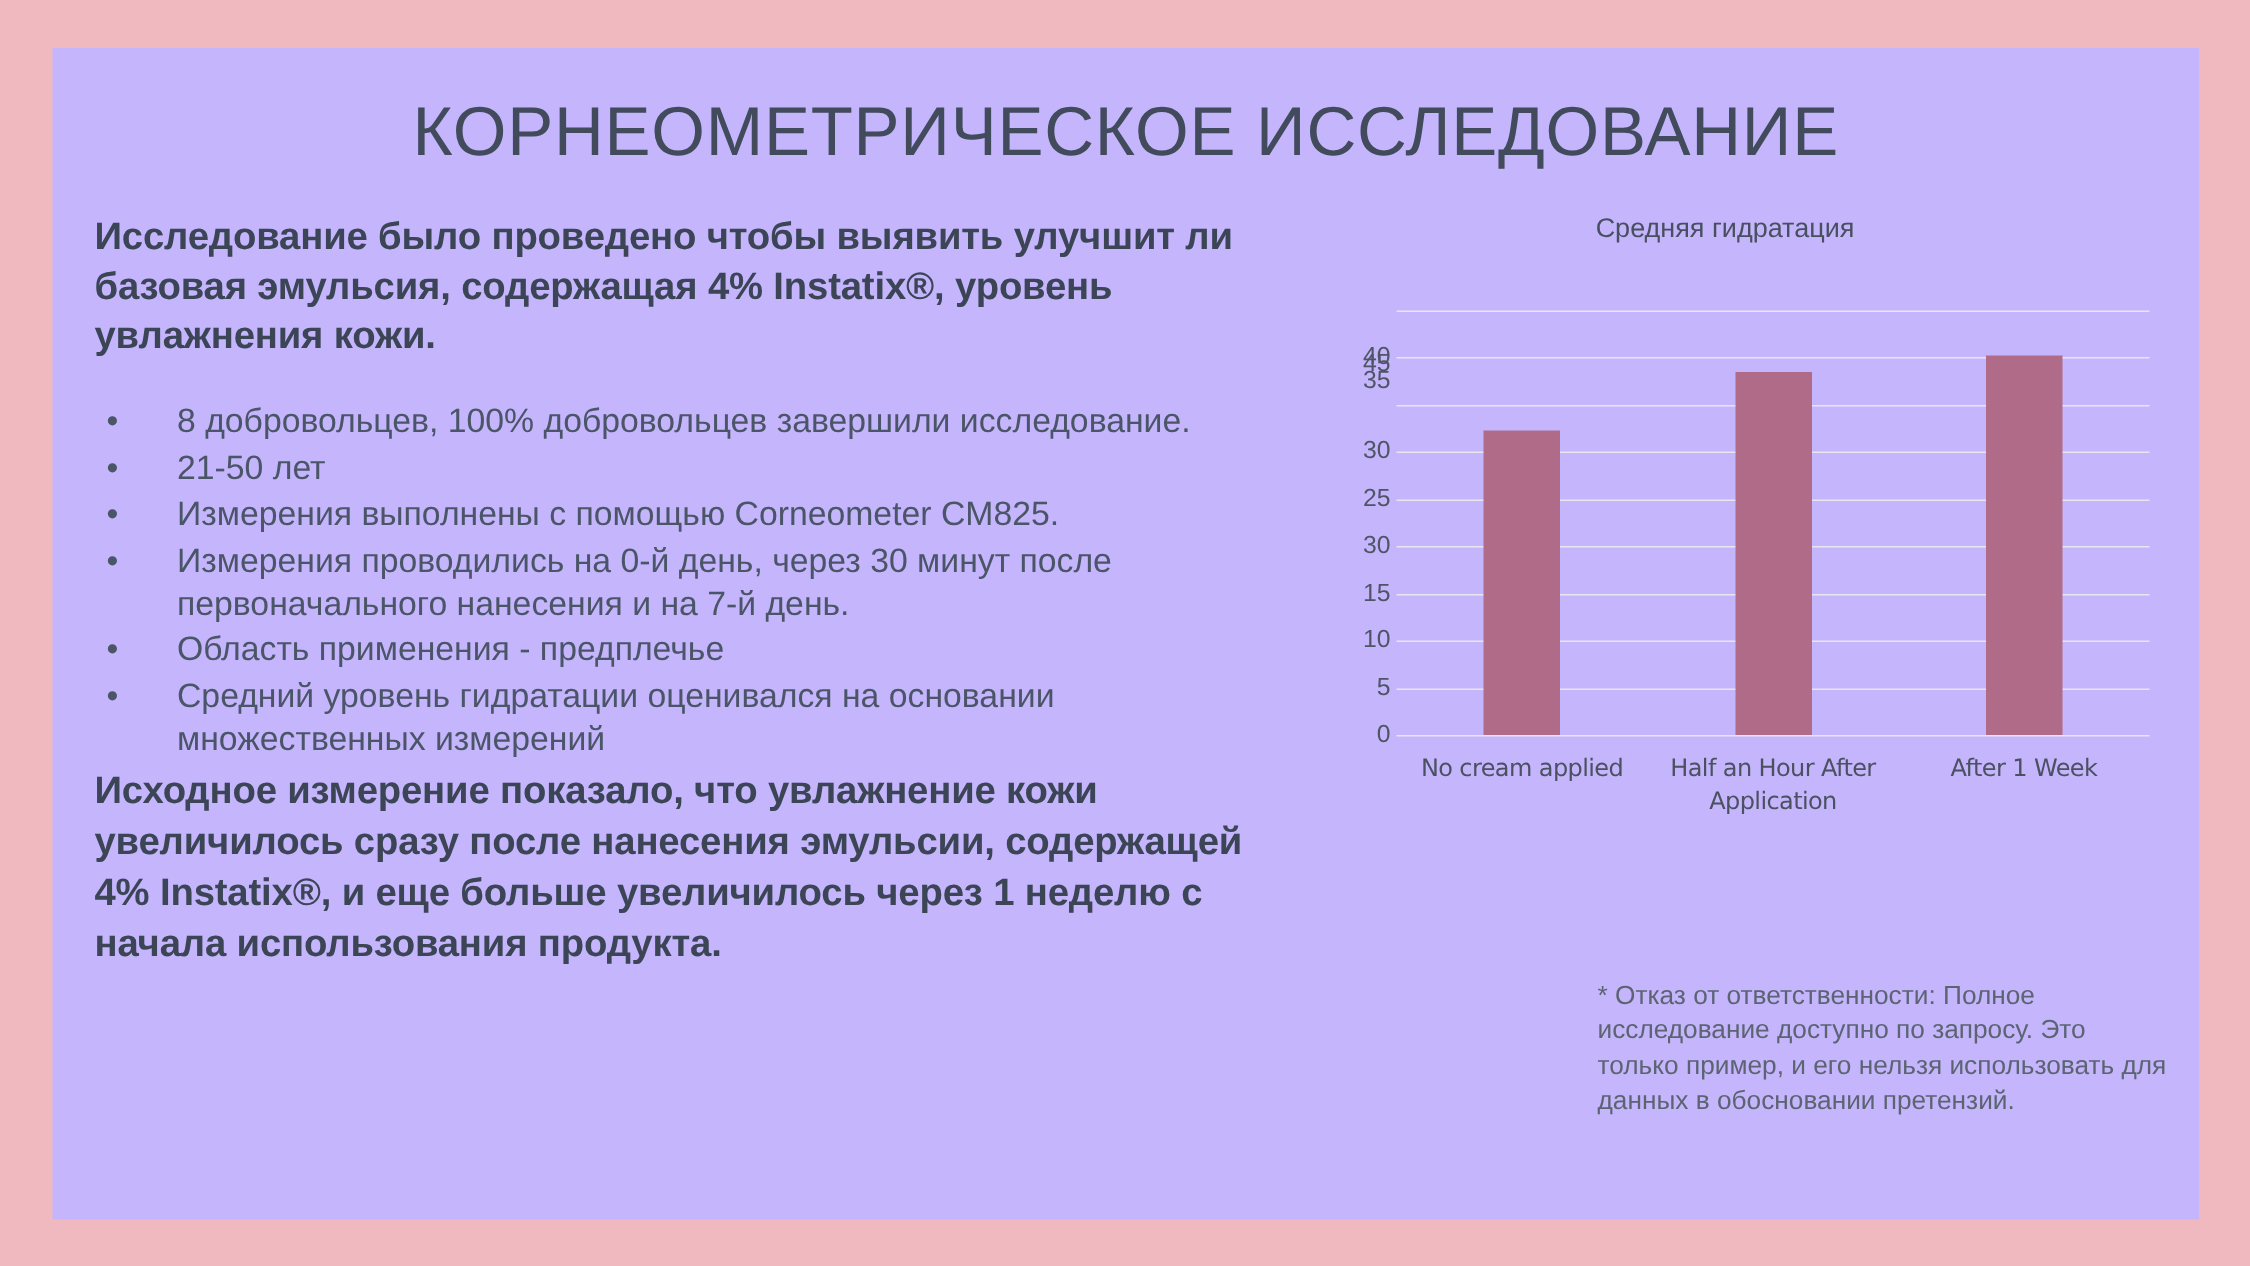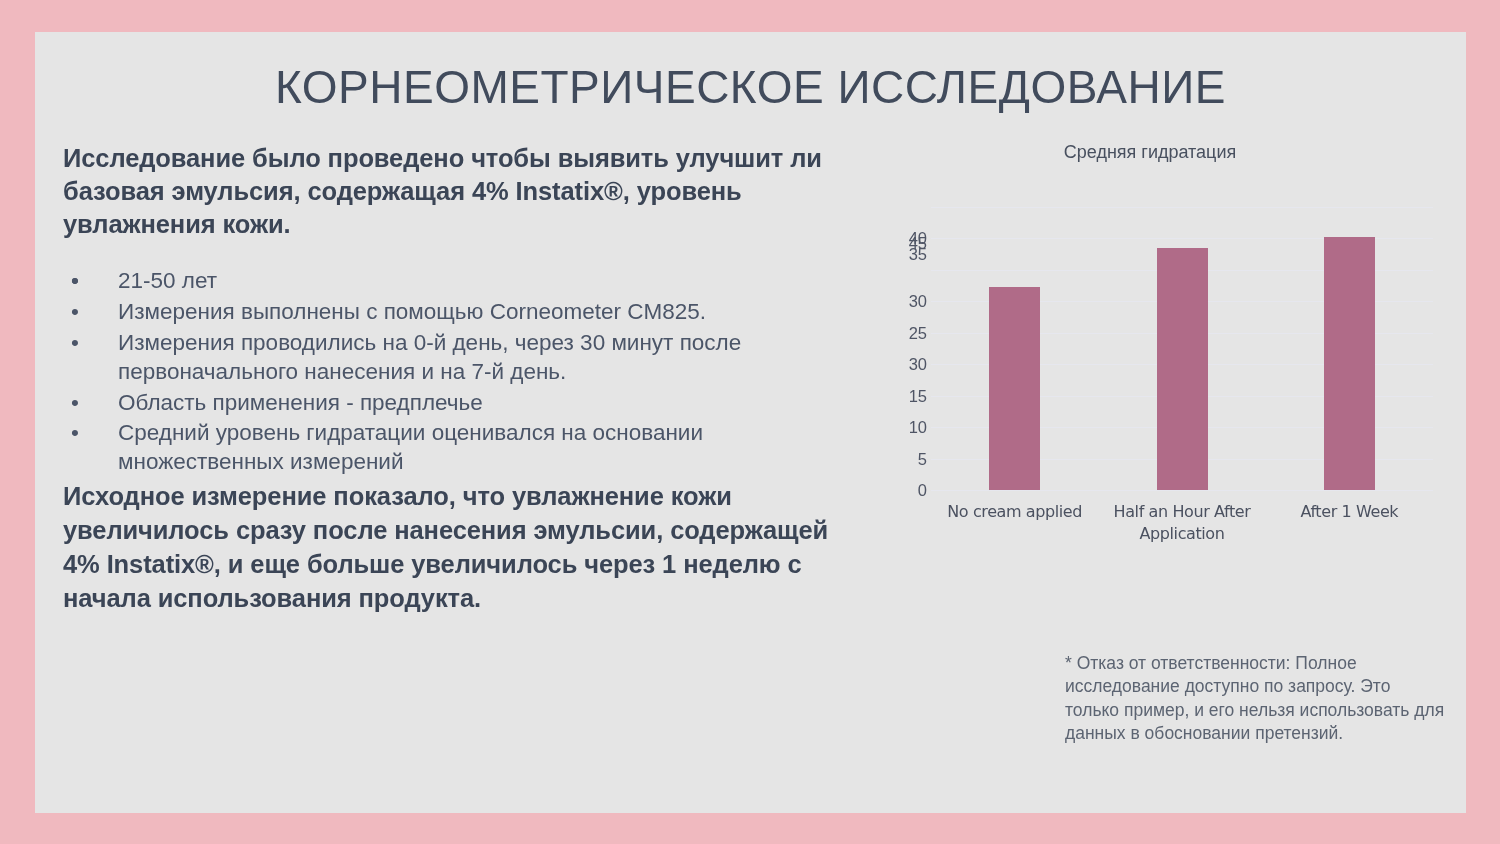--- a/index.html
+++ b/index.html
@@ -6,21 +6,21 @@
   html, body {
     width:1500px; height:844px;
     background:#f0b9bf;
     font-family:"Liberation Sans", sans-serif;
     overflow:hidden;
   }
   #slide {
     position:absolute;
     left:35px; top:32px;
     width:1431px; height:781px;
-    background:#e5e5e5;
+    background:#c4b5fd;
   }
 
   
   #title {
     position:absolute;
     left:0; top:28px;
     width:1431px;
     text-align:center;
     font-size:46px;
     font-weight:300;
@@ -139,20 +139,21 @@
 <div id="slide">
 
   <div id="title">КОРНЕОМЕТРИЧЕСКОЕ ИССЛЕДОВАНИЕ</div>
 
   <div id="left-col">
     <div class="lead">Исследование было проведено чтобы выявить улучшит ли базовая эмульсия, содержащая 4% Instatix®, уровень увлажнения кожи.</div>
 
     <ul id="bullets">
       <li>
         <span class="bullet-dot">•</span>
+        <span>8 добровольцев, 100% добровольцев завершили исследование.</span>
       </li>
       <li>
         <span class="bullet-dot">•</span>
         <span>21-50 лет</span>
       </li>
       <li>
         <span class="bullet-dot">•</span>
         <span>Измерения выполнены с помощью Corneometer CM825.</span>
       </li>
       <li>

